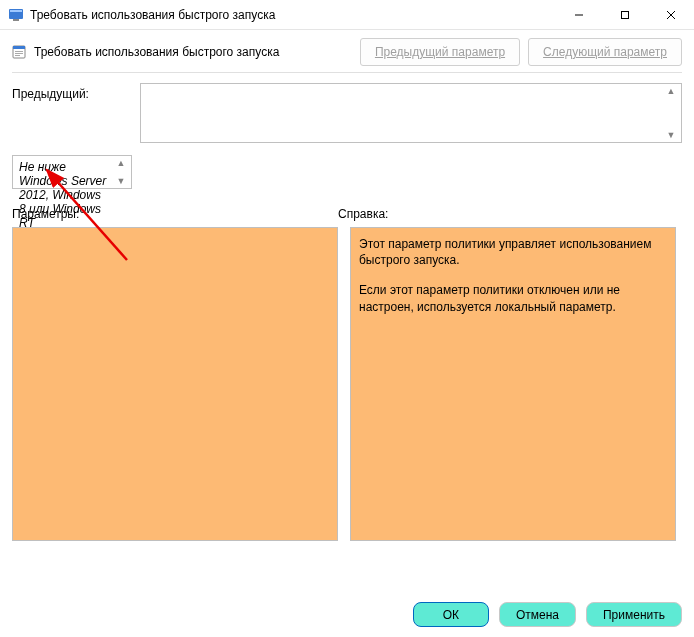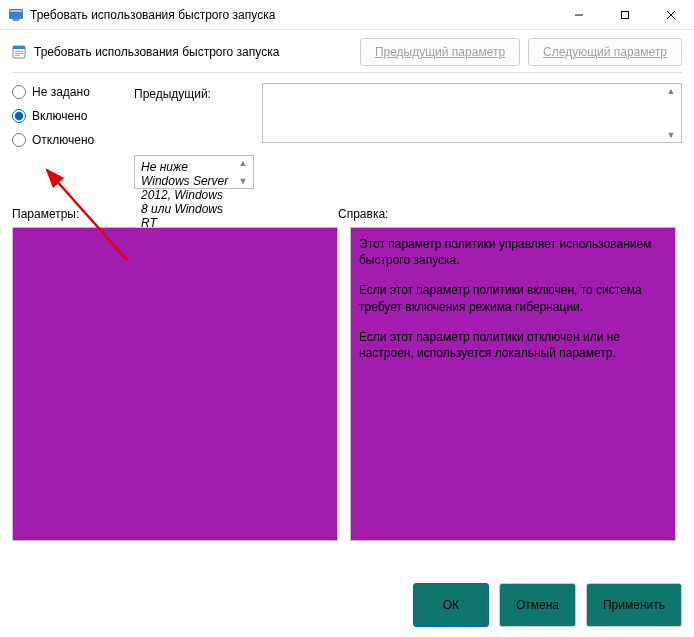--- a/index.html
+++ b/index.html
@@ -156,44 +156,44 @@
   }
 
   
   .panes {
     display: flex;
     column-gap: 12px;
     margin-top: 6px;
   }
   .pane {
     border: 1px solid #bfbfbf;
-    background: #a21caf;
+    background: #fdba74;
     width: 326px;
     height: 314px;
     padding: 8px;
     font-size: 12px;
     overflow: hidden;
   }
   .help-para { margin: 0 0 14px 0; line-height: 1.35; }
 
   
   .footer {
     position: absolute;
     right: 12px;
     bottom: 10px;
     display: flex;
     column-gap: 10px;
   }
   .btn {
-    height: 44px;
+    height: 25px;
     min-width: 76px;
     padding: 0 16px;
     border: 1px solid #c8c8c8;
-    background: #0f766e;
-    border-radius: 3px;
+    background: #5eead4;
+    border-radius: 8px;
     font-size: 12px;
     display: inline-flex;
     align-items: center; justify-content: center;
     cursor: default;
   }
   .btn.primary {
     border-color: #0067c0;
   }
 
   
@@ -247,34 +247,20 @@
       </svg>
     </span>
     <span class="subtitle">Требовать использования быстрого запуска</span>
     <span class="nav-btn">Предыдущий параметр</span>
     <span class="nav-btn">Следующий параметр</span>
   </div>
 
   <hr class="hr">
 
   <div class="topgrid">
-    <div class="radios">
-      <label class="radio-item">
-        <input type="radio" name="state" style="">
-        <span>Не задано</span>
-      </label>
-      <label class="radio-item">
-        <input type="radio" name="state" checked="" style="">
-        <span>Включено</span>
-      </label>
-      <label class="radio-item">
-        <input type="radio" name="state" style="">
-        <span>Отключено</span>
-      </label>
-    </div>
 
     <div class="rightcol">
       <div class="field-label">Предыдущий:</div>
       <div class="scrollbox comment">
         <span></span>
         <div class="scroll-arrows">
           <span class="arr">▲</span>
           <span class="arr">▼</span>
         </div>
       </div>
@@ -291,21 +277,20 @@
 
   <div class="midlabels">
     <div class="coll">Параметры:</div>
     <div class="coll">Справка:</div>
   </div>
 
   <div class="panes">
     <div class="pane"></div>
     <div class="pane">
       <p class="help-para">Этот параметр политики управляет использованием быстрого запуска.</p>
-      <p class="help-para">Если этот параметр политики включен, то система требует включения режима гибернации.</p>
       <p class="help-para">Если этот параметр политики отключен или не настроен, используется локальный параметр.</p>
     </div>
   </div>
 
   <svg class="red-arrow" width="110" height="110" viewBox="0 0 110 110">
     <defs>
       <marker id="ah" markerWidth="10" markerHeight="10" refX="7" refY="3" orient="auto">
         <path d="M0,0 L8,3 L0,6 Z" fill="#e60000"></path>
       </marker>
     </defs>

